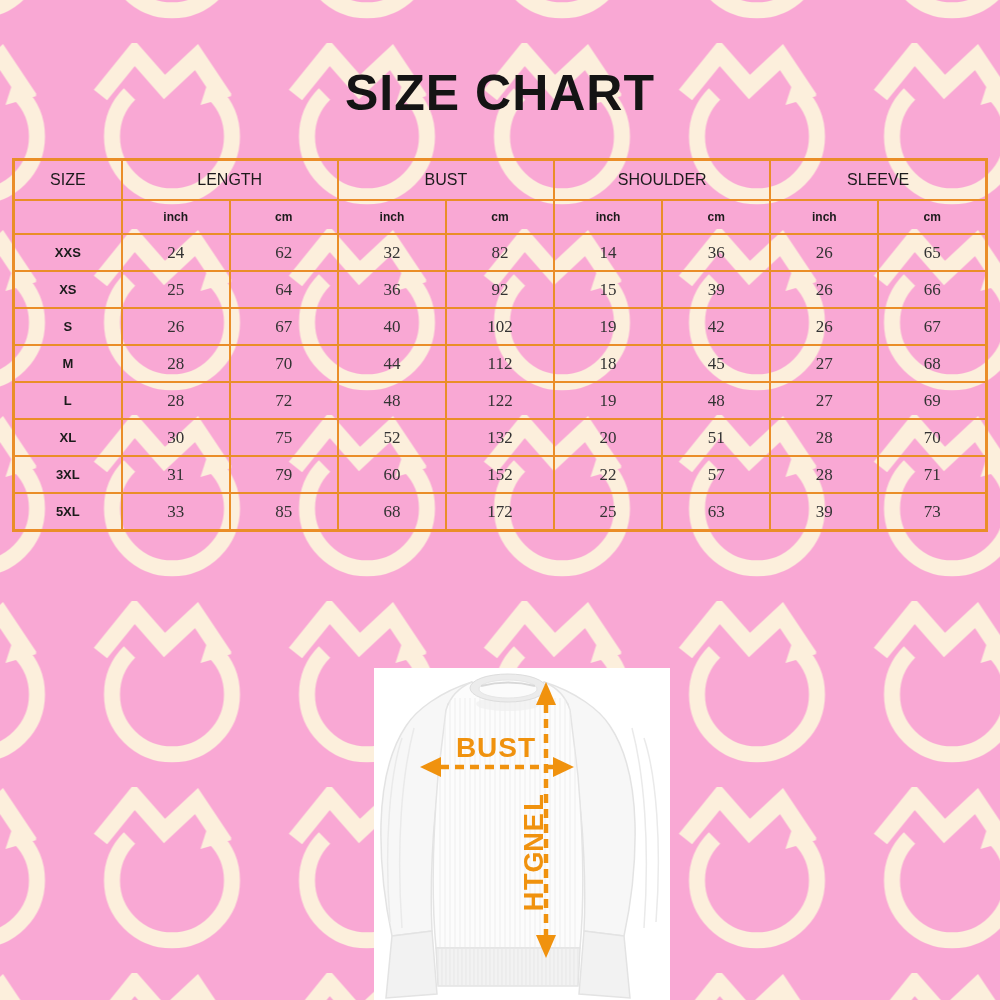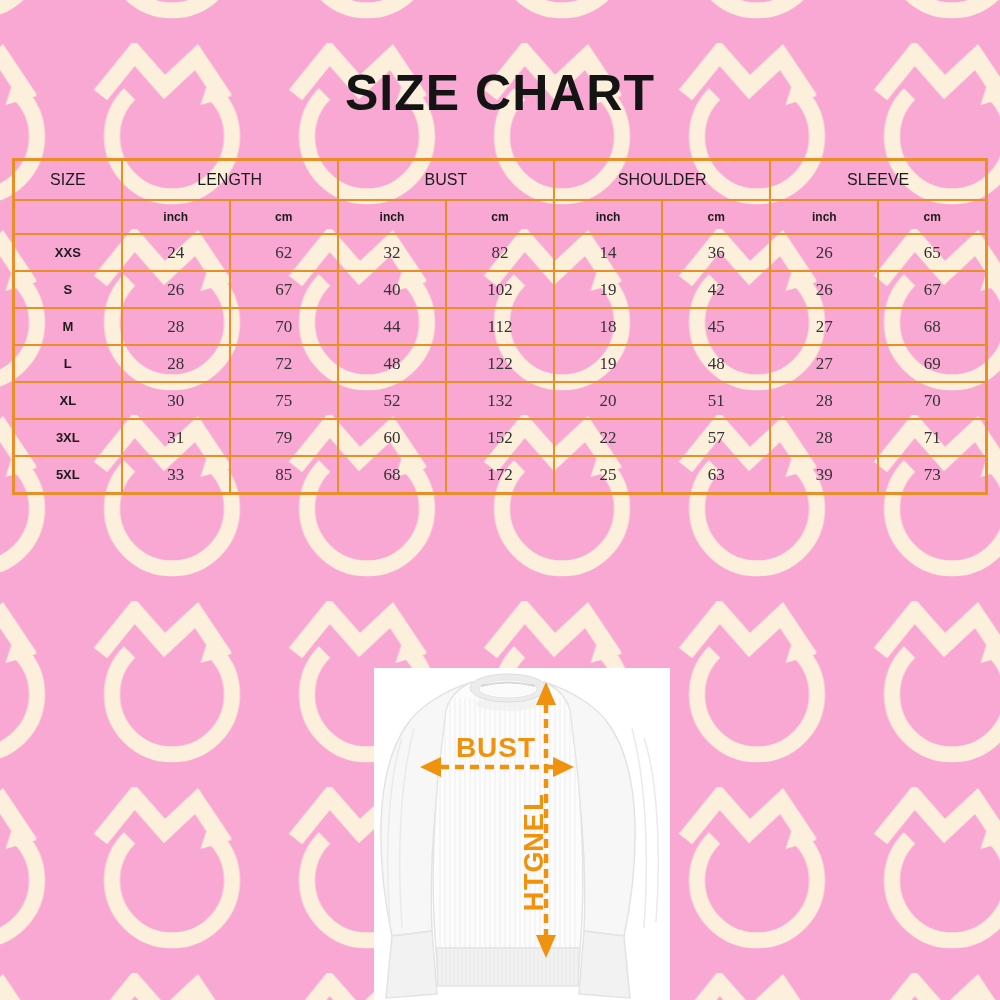--- a/index.html
+++ b/index.html
@@ -78,20 +78,31 @@
         <tr>
           <th>XXS</th>
           <td>24</td>
           <td>62</td>
           <td>32</td>
           <td>82</td>
           <td>14</td>
           <td>36</td>
           <td>26</td>
           <td>65</td>
+        </tr>
+        <tr>
+          <th>XS</th>
+          <td>25</td>
+          <td>64</td>
+          <td>36</td>
+          <td>92</td>
+          <td>15</td>
+          <td>39</td>
+          <td>26</td>
+          <td>66</td>
         </tr>
         <tr>
           <th>S</th>
           <td>26</td>
           <td>67</td>
           <td>40</td>
           <td>102</td>
           <td>19</td>
           <td>42</td>
           <td>26</td>

